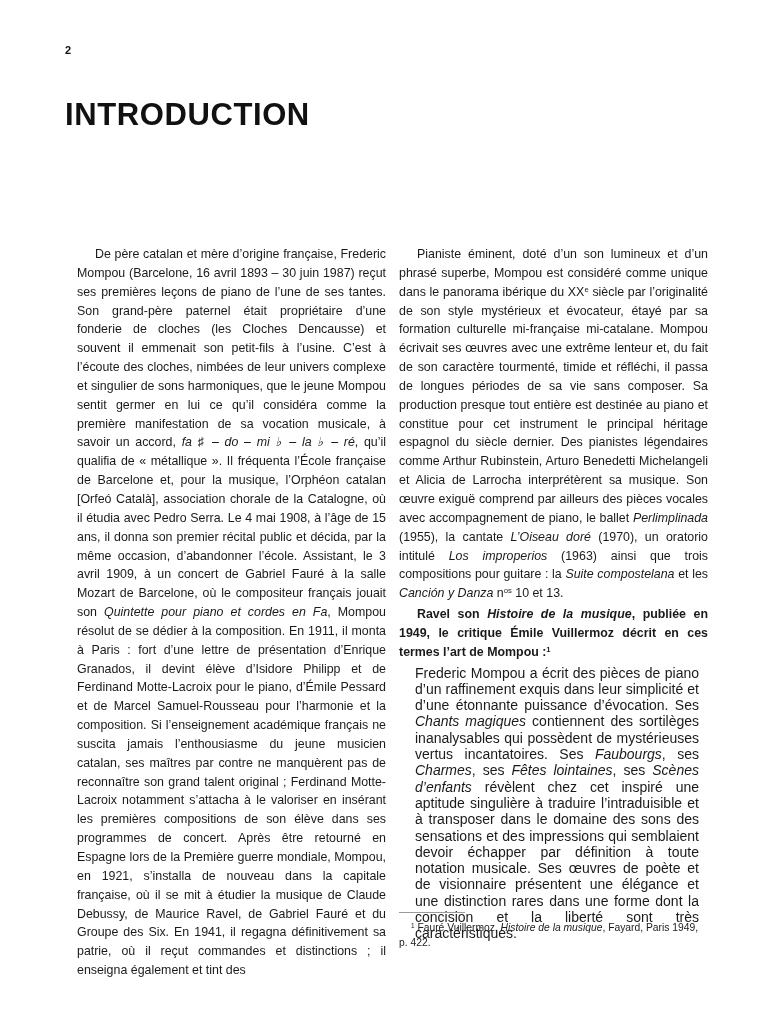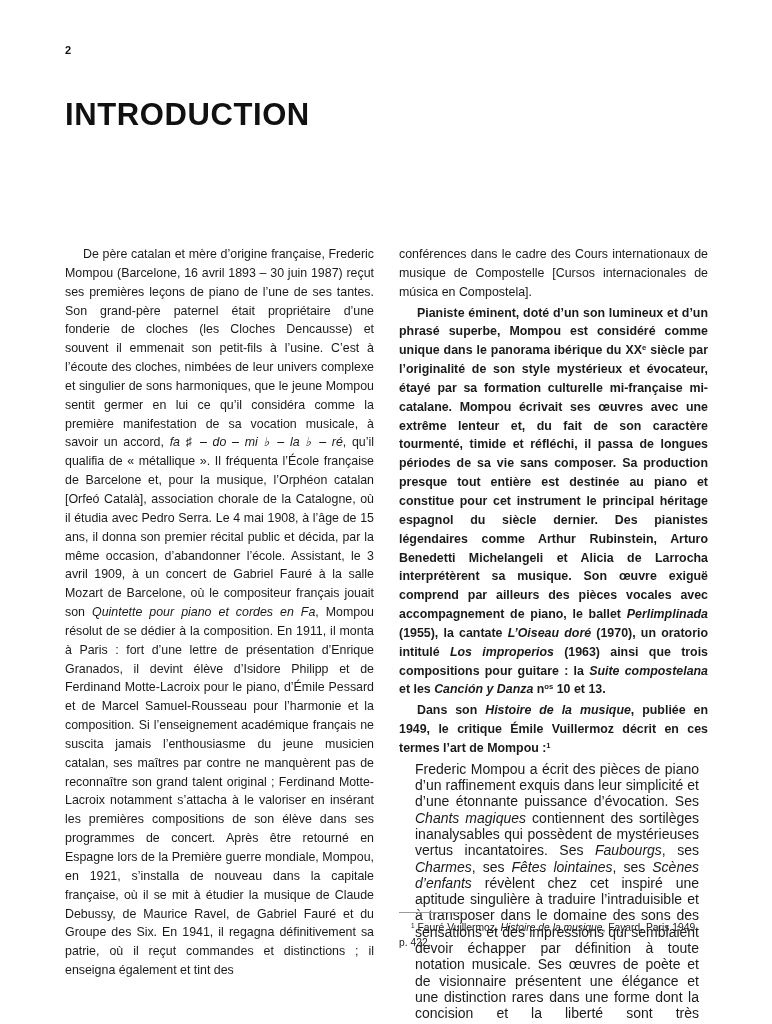--- a/index.html
+++ b/index.html
@@ -40,21 +40,21 @@
     left: 65px;
     top: 245px;
     width: 643px;
     height: 710px;
   }
   .col {
     position: absolute;
     top: 0;
     width: 309px;
   }
-  .col-left  { left: 0; }
+  .col-left  { left: 12px; }
   .col-right { left: 334px; }
 
   .body-text {
     font-size: 12.4px;
     line-height: 18.85px;
     text-align: justify;
     text-justify: inter-word;
     hyphens: manual;
     margin: 0;
     color: #1a1a1a;
@@ -111,23 +111,22 @@
 
   <h1 class="doc-title">INTRODUCTION</h1>
 
   <div class="columns">
 
     <div class="col col-left">
       <p class="body-text indent"><span>De père catalan et mère d’origine française, Frederic Mompou (Barcelone, 16 avril 1893 – 30 juin 1987) reçut ses premières leçons de piano de l’une de ses tantes. Son grand-père paternel était propriétaire d’une fonderie de cloches (les Cloches Dencausse) et souvent il emmenait son petit-fils à l’usine. C’est à l’écoute des cloches, nimbées de leur univers complexe et singulier de sons harmoniques, que le jeune Mompou sentit germer en lui ce qu’il considéra comme la première manifestation de sa vocation musicale, à savoir un accord, </span><i>fa ♯ – do – mi ♭ – la ♭ – ré</i><span>, qu’il qualifia de « métallique ». Il fréquenta l’École française de Barcelone et, pour la musique, l’Orphéon catalan [Orfeó Català], association chorale de la Catalogne, où il étudia avec Pedro Serra. Le 4 mai 1908, à l’âge de 15 ans, il donna son premier récital public et décida, par la même occasion, d’abandonner l’école. Assistant, le 3 avril 1909, à un concert de Gabriel Fauré à la salle Mozart de Barcelone, où le compositeur français jouait son </span><i>Quintette pour piano et cordes en Fa</i><span>, Mompou résolut de se dédier à la composition. En 1911, il monta à Paris : fort d’une lettre de présentation d’Enrique Granados, il devint élève d’Isidore Philipp et de Ferdinand Motte-Lacroix pour le piano, d’Émile Pessard et de Marcel Samuel-Rousseau pour l’harmonie et la composition. Si l’enseignement académique français ne suscita jamais l’enthousiasme du jeune musicien catalan, ses maîtres par contre ne manquèrent pas de reconnaître son grand talent original ; Ferdinand Motte-Lacroix notamment s’attacha à le valoriser en insérant les premières compositions de son élève dans ses programmes de concert. Après être retourné en Espagne lors de la Première guerre mondiale, Mompou, en 1921, s’installa de nouveau dans la capitale française, où il se mit à étudier la musique de Claude Debussy, de Maurice Ravel, de Gabriel Fauré et du Groupe des Six. En 1941, il regagna définitivement sa patrie, où il reçut commandes et distinctions ; il enseigna également et tint des</span></p>
     </div>
 
     <div class="col col-right">
-      <p class="body-text"><span>conférences dans le cadre des Cours internationaux de musique de Compostelle [Cursos internacionales de música en Compostela].</span></p>
       <p class="body-text indent"><span>Pianiste éminent, doté d’un son lumineux et d’un phrasé superbe, Mompou est considéré comme unique dans le panorama ibérique du XX</span><sup>e</sup><span> siècle par l’originalité de son style mystérieux et évocateur, étayé par sa formation culturelle mi-française mi-catalane. Mompou écrivait ses œuvres avec une extrême lenteur et, du fait de son caractère tourmenté, timide et réfléchi, il passa de longues périodes de sa vie sans composer. Sa production presque tout entière est destinée au piano et constitue pour cet instrument le principal héritage espagnol du siècle dernier. Des pianistes légendaires comme Arthur Rubinstein, Arturo Benedetti Michelangeli et Alicia de Larrocha interprétèrent sa musique. Son œuvre exiguë comprend par ailleurs des pièces vocales avec accompagnement de piano, le ballet </span><i>Perlimplinada</i><span> (1955), la cantate </span><i>L’Oiseau doré</i><span> (1970), un oratorio intitulé </span><i>Los improperios</i><span> (1963) ainsi que trois compositions pour guitare : la </span><i>Suite compostelana</i><span> et les </span><i>Canción y Danza</i><span> n</span><sup>os</sup><span> 10 et 13.</span></p>
-      <p class="body-text indent"><span>Dans son </span><i>Histoire de la musique</i><span>, publiée en 1949, le critique Émile Vuillermoz décrit en ces termes l’art de Mompou :</span><sup>1</sup></p>
+      <p class="body-text indent"><span>Ravel son </span><i>Histoire de la musique</i><span>, publiée en 1949, le critique Émile Vuillermoz décrit en ces termes l’art de Mompou :</span><sup>1</sup></p>
       <blockquote class="quote"><span>Frederic Mompou a écrit des pièces de piano d’un raffinement exquis dans leur simplicité et d’une étonnante puissance d’évocation. Ses </span><i>Chants magiques</i><span> contiennent des sortilèges inanalysables qui possèdent de mystérieuses vertus incantatoires. Ses </span><i>Faubourgs</i><span>, ses </span><i>Charmes</i><span>, ses </span><i>Fêtes lointaines</i><span>, ses </span><i>Scènes d’enfants</i><span> révèlent chez cet inspiré une aptitude singulière à traduire l’intraduisible et à transposer dans le domaine des sons des sensations et des impressions qui semblaient devoir échapper par définition à toute notation musicale. Ses œuvres de poète et de visionnaire présentent une élégance et une distinction rares dans une forme dont la concision et la liberté sont très caractéristiques.</span></blockquote>
     </div>
 
     <div class="footnote-wrap">
       <div class="footnote-rule"></div>
       <p class="footnote"><sup>1</sup><span> Fauré Vuillermoz, </span><i>Histoire de la musique</i><span>, Fayard, Paris 1949, p. 422.</span></p>
     </div>
 
   </div>
 

